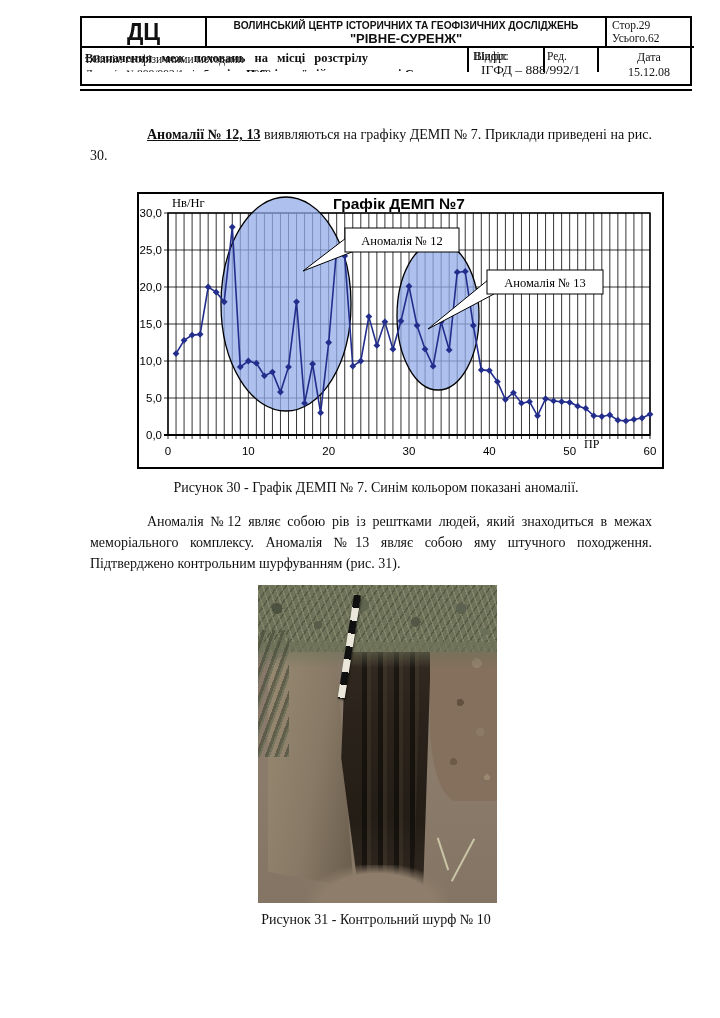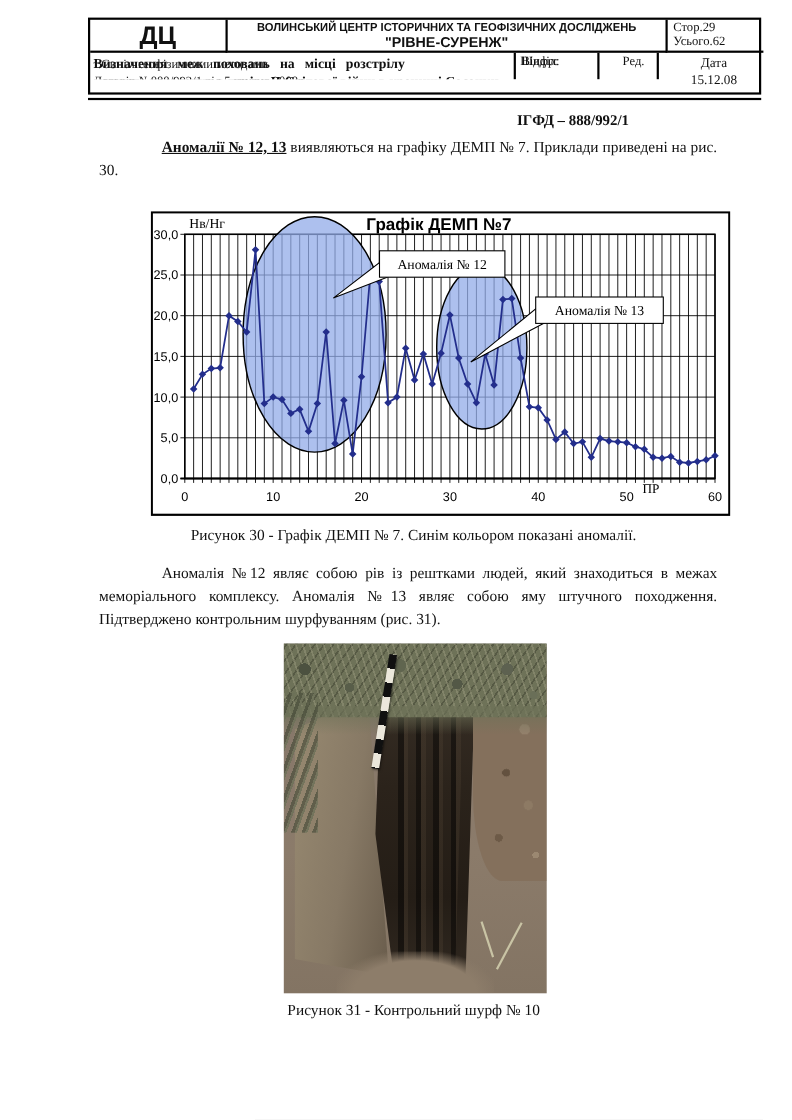--- a/index.html
+++ b/index.html
@@ -17,22 +17,22 @@
   .logo-cell{left:0;width:125px;text-align:center;font-family:"Liberation Sans",sans-serif;font-weight:bold;font-size:23px;line-height:28px;}
   .org-cell{left:125px;width:400px;text-align:center;font-family:"Liberation Sans",sans-serif;font-weight:bold;}
   .org1{font-size:10.5px;line-height:13px;padding-top:1px;transform:scaleX(.97);}
   .org2{font-size:13px;line-height:14px;}
   .pages-cell{left:525px;width:87px;border-right:none;font-size:11.5px;line-height:13px;padding:1px 0 0 5px;}
   .subject-cell{left:0;width:387px;position:absolute;font-weight:bold;font-size:12.5px;line-height:16px;padding:2px 3px;white-space:nowrap;overflow:hidden;}
   .subject-cell .l1{word-spacing:6px;}
   .overprint{position:absolute;left:3px;top:4px;font-weight:normal;font-size:11.5px;line-height:15px;white-space:nowrap;color:#1a1a1a;}
   .cipher-cell{left:387px;width:76px;font-size:11.5px;line-height:13px;padding:2px 0 0 4px;position:absolute;}
   .cipher-over{position:absolute;left:5px;top:2px;font-size:11.5px;}
-  .cipher-val{position:absolute;left:1px;top:15px;font-weight:bold;font-size:13.5px;white-space:nowrap;overflow:visible;z-index:2;margin-top:40px;}
-  .red-cell{left:463px;width:54px;font-size:11.5px;padding:2px 0 0 21px;}
+  .cipher-val{position:absolute;left:12px;top:15px;font-weight:normal;font-size:13.5px;white-space:nowrap;overflow:visible;z-index:2;}
+  .red-cell{left:463px;width:54px;font-size:11.5px;padding:2px 0 0 2px;}
   .date-cell{left:517px;width:95px;border-right:none;font-size:12px;line-height:15px;padding:2px 0 0 5px;text-align:center;}
   
   .para{position:absolute;left:90px;width:562px;font-size:14px;line-height:21px;text-align:justify;text-indent:57px;}
   .lead{font-weight:bold;text-decoration:underline;}
   .caption{position:absolute;left:90px;width:572px;text-align:center;font-size:14px;}
   
   .chartbox{position:absolute;left:137px;top:192px;width:527px;height:277px;}
   
   .photo{position:absolute;left:258px;top:585px;width:239px;height:318px;overflow:hidden;
     background:linear-gradient(180deg,#7c7a6b 0%,#87786a 26%,#8b7b6a 60%,#837463 100%);}

